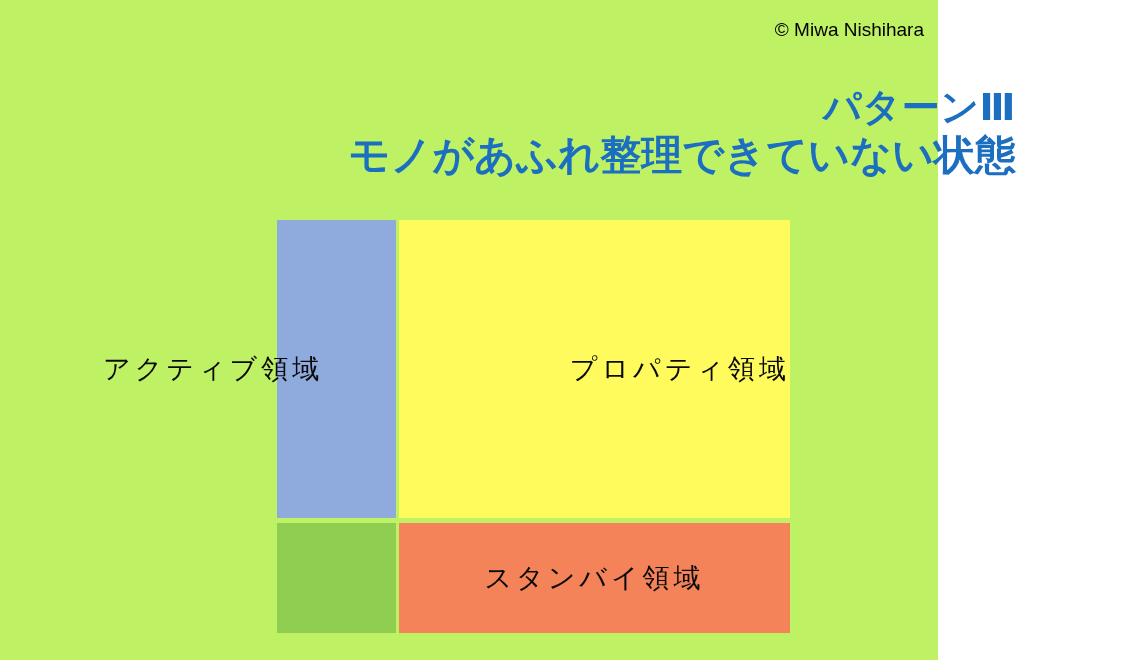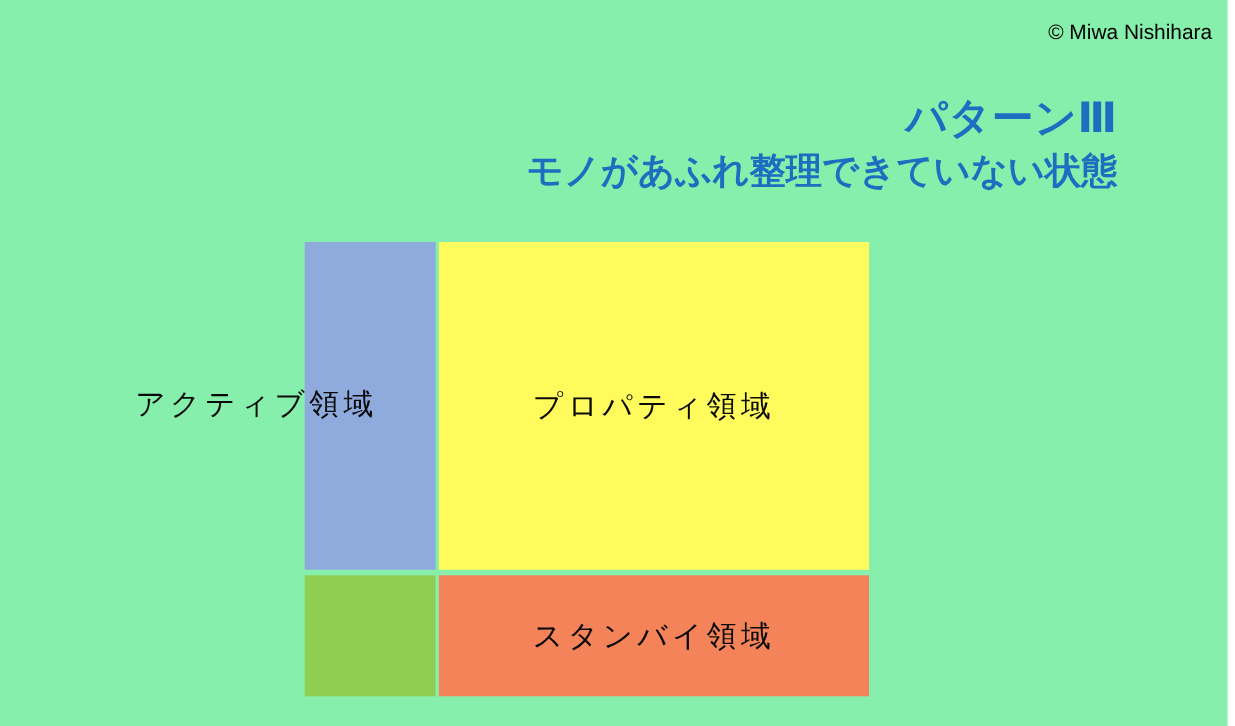--- a/index.html
+++ b/index.html
@@ -8,23 +8,23 @@
   }
   body {
     width: 1123px;
     height: 660px;
     background: #ffffff;
     font-family: "Liberation Sans", "DejaVu Sans", sans-serif;
     overflow: hidden;
   }
   #slide {
     position: relative;
-    width: 1116px;
+    width: 938px;
     height: 660px;
-    background: #86efac;
+    background: #bef264;
   }
 
   
   .copyright {
     position: absolute;
     right: 14px;
     top: 20px;
     font-size: 19px;
     line-height: 1;
     color: #000000;
@@ -42,21 +42,21 @@
     color: #1C6FC0;
     font-weight: bold;
     font-family: "DejaVu Sans", "Liberation Sans", sans-serif;
   }
   .title-line1 {
     font-size: 38px;
     line-height: 46px;
     letter-spacing: 0.5px;
   }
   .title-line2 {
-    font-size: 33px;
+    font-size: 41px;
     line-height: 50px;
     letter-spacing: 0px;
   }
 
   
   .diagram {
     position: absolute;
     left: 277px;
     top: 220px;
     width: 513px;
@@ -83,20 +83,21 @@
     width: 119px;
     height: 298px;
     background: #8FAADC;
   }
   .blk-property {
     left: 122px;
     top: 0;
     width: 391px;
     height: 298px;
     background: #FFFB5C;
+    justify-content: flex-end;
   }
   .blk-standby {
     left: 0;
     top: 303px;
     width: 119px;
     height: 110px;
     background: #90CE52;
   }
   .blk-scrap {
     left: 122px;
@@ -113,21 +114,20 @@
     font-size: 27px;
     color: #0a0a0a;
     letter-spacing: 4px;
     white-space: nowrap;
     line-height: 1;
   }
   .side-active {
     left: 103px;
     top: 368px;
     transform: translateY(-50%);
-    margin-left: 20px;
   }
   .side-standby {
     left: 103px;
     top: 578px;
     transform: translateY(-50%);
   }
 </style>
 </head>
 <body>
 

